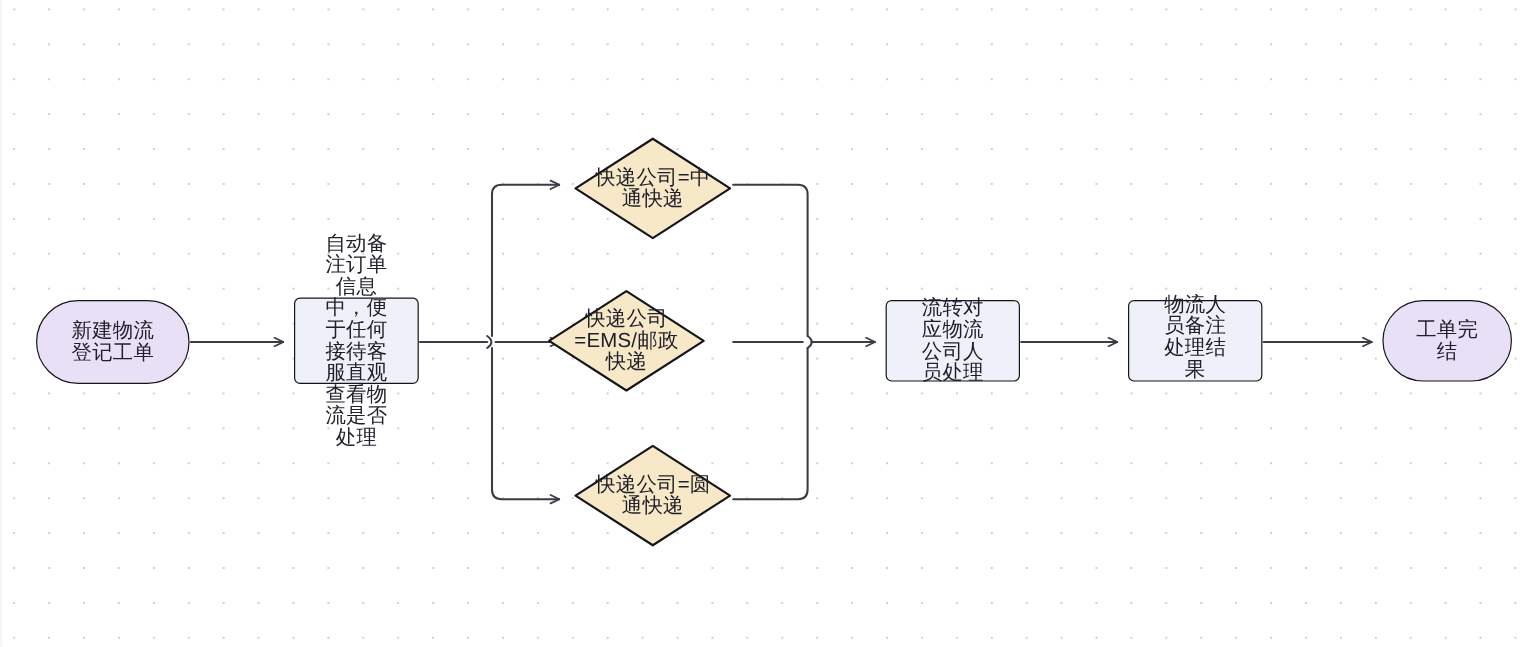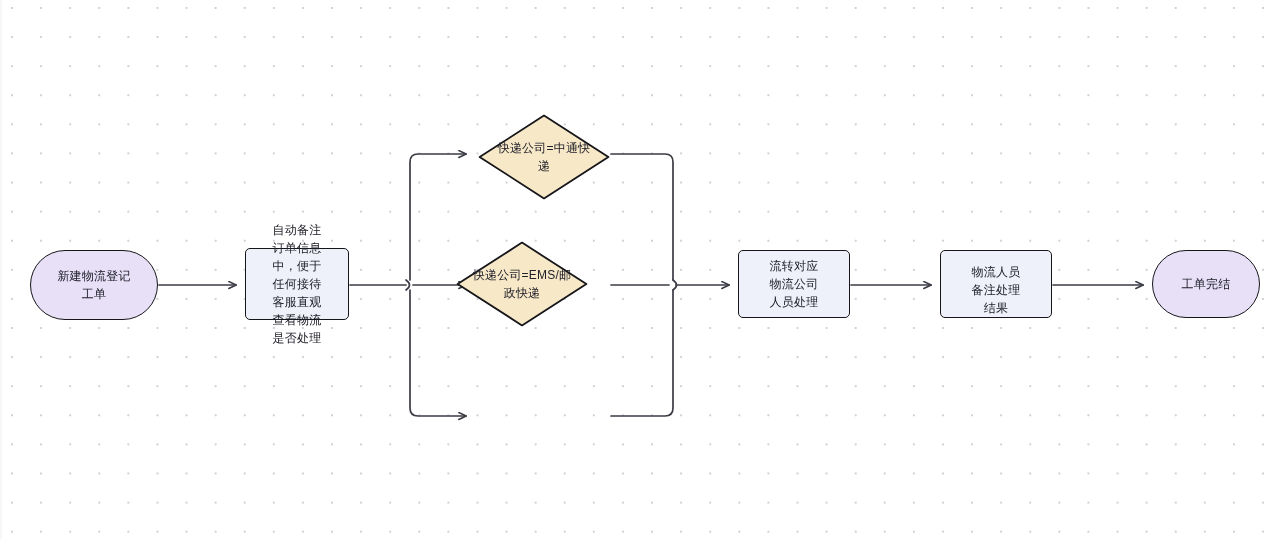--- a/index.html
+++ b/index.html
@@ -39,21 +39,21 @@
     height: 539px;
   }
   .node {
     position: absolute;
     box-sizing: border-box;
     display: flex;
     align-items: center;
     justify-content: center;
     text-align: center;
     color: #20202a;
-    font-size: 12px;
+    font-size: 17px;
     line-height: 18px;
     letter-spacing: 0.2px;
   }
   .node-stadium {
     background: #e7e0f7;
     border: 1.6px solid #16161a;
     border-radius: 999px;
   }
   .node-rect {
     background: #eef1fa;
@@ -135,20 +135,26 @@
     <span class="node-label">快递公司=中通快递</span>
   </div>
 
   <div class="node node-diamond" style="left:456px; top:241px; width:132px; height:86px;">
     <svg class="diamond-shape" viewBox="0 0 132 86" preserveAspectRatio="none" xmlns="http://www.w3.org/2000/svg">
       <polygon points="66,1.6 130.4,43 66,84.4 1.6,43" fill="#f7e8c8" stroke="#16161a" stroke-width="1.8" stroke-linejoin="round"></polygon>
     </svg>
     <span class="node-label">快递公司=EMS/邮政快递</span>
   </div>
 
+  <div class="node node-diamond" style="left:478px; top:370px; width:132px; height:86px;">
+    <svg class="diamond-shape" viewBox="0 0 132 86" preserveAspectRatio="none" xmlns="http://www.w3.org/2000/svg">
+      <polygon points="66,1.6 130.4,43 66,84.4 1.6,43" fill="#f7e8c8" stroke="#16161a" stroke-width="1.8" stroke-linejoin="round"></polygon>
+    </svg>
+    <span class="node-label">快递公司=圆通快递</span>
+  </div>
 
   <div class="node node-rect" style="left:738px; top:250px; width:112px; height:68px;">
     <span class="node-label">流转对应物流公司人员处理</span>
   </div>
 
   <div class="node node-rect" style="left:940px; top:250px; width:112px; height:68px;align-items:flex-end;">
     <span class="node-label">物流人员备注处理结果</span>
   </div>
 
   <div class="node node-stadium" style="left:1152px; top:250px; width:108px; height:68px;">

